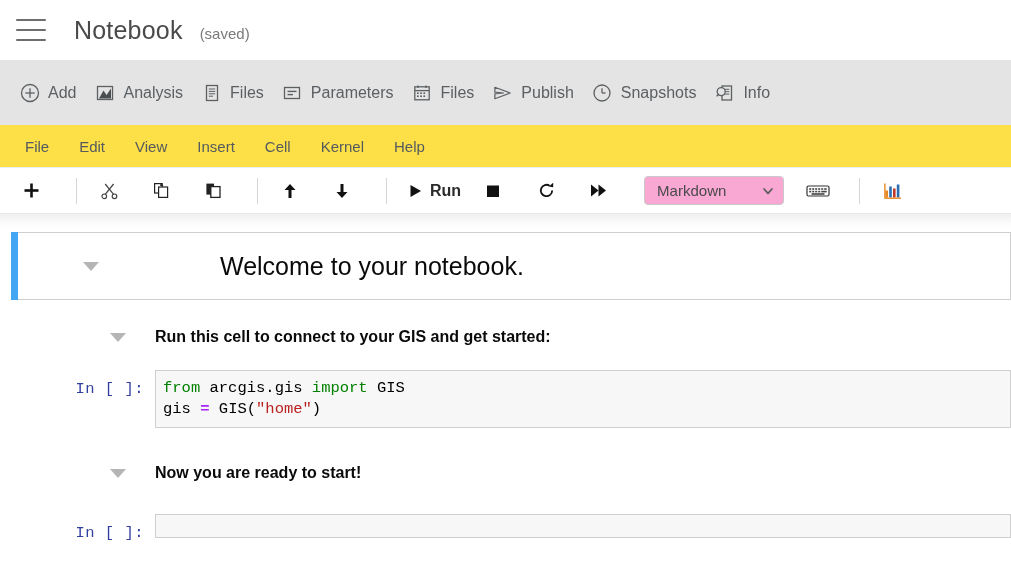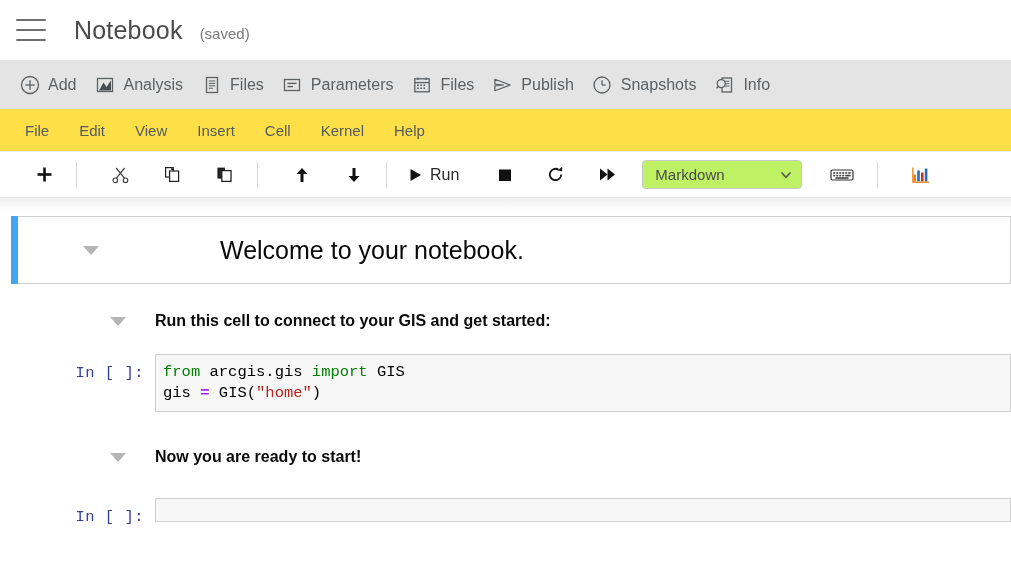--- a/index.html
+++ b/index.html
@@ -50,21 +50,21 @@
   .app-saved {
     font-size: 15px;
     color: #7a7a7a;
     margin-left: 17px;
     position: relative;
     top: 3px;
   }
 
   
   .app-toolbar {
-    height: 49px;
+    height: 65px;
     background: #e4e4e4;
     display: flex;
     align-items: center;
     padding-left: 10px;
     box-sizing: border-box;
   }
   .at-item {
     display: flex;
     align-items: center;
     height: 49px;
@@ -111,45 +111,46 @@
     align-items: center;
     padding-left: 12px;
     box-sizing: border-box;
     border-bottom: 1px solid #e8e8e8;
   }
   .tb-btn {
     height: 30px;
     min-width: 30px;
     display: inline-flex;
     align-items: center;
-    justify-content: flex-end;
+    justify-content: space-between;
     cursor: pointer;
     color: #111;
     padding: 0 8px;
     margin: 0 3px;
     border-radius: 3px;
+    font-weight: bold;
   }
   .tb-btn.with-label { padding: 0 10px 0 6px; }
   .tb-btn .txt {
     font-size: 16px;
     margin-left: 7px;
     color: #2b2b2b;
   }
   .tb-sep {
     width: 1px;
     height: 26px;
     background: #d6d6d6;
     margin: 0 12px;
   }
   .cell-type-select {
     height: 29px;
-    width: 160px;
+    width: 140px;
     border: 1px solid #c9c9c9;
     border-radius: 4px;
-    background: #bef264;
+    background: #f9a8d4;
     display: flex;
     align-items: center;
     justify-content: space-between;
     padding: 0 8px 0 12px;
     box-sizing: border-box;
     font-size: 15px;
     color: #4a4a4a;
     cursor: pointer;
     margin-left: 14px;
   }

